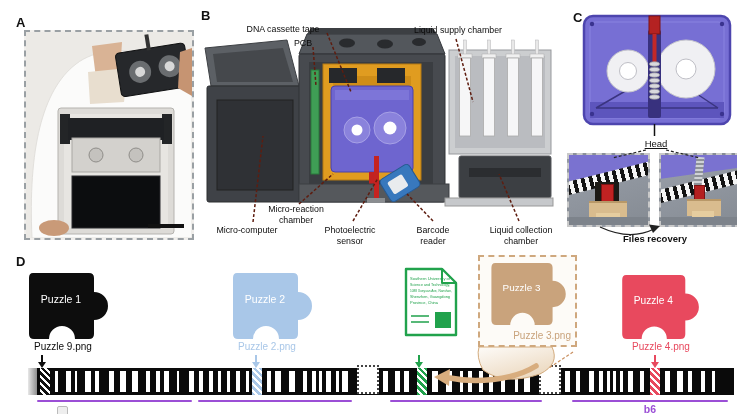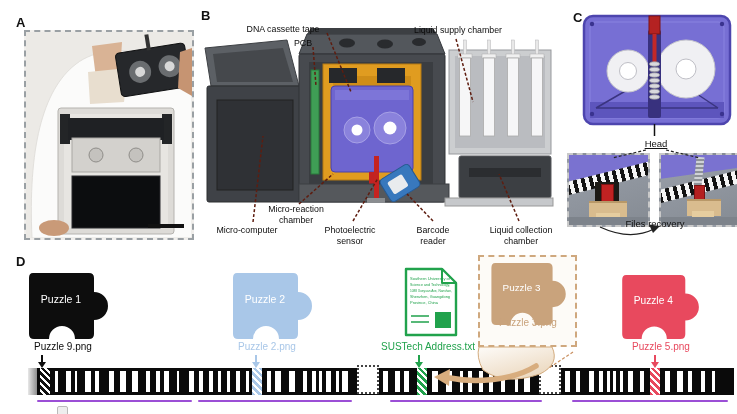--- a/index.html
+++ b/index.html
@@ -191,21 +191,21 @@
 
   <div class="subimg" style="left:659px;top:153px;width:78px;">
     <div style="left:-10px;top:-8px;width:100px;height:26px;background:#7a72d0;transform:rotate(-8deg);"></div>
     <div style="left:-12px;top:24px;width:110px;height:13px;background:repeating-linear-gradient(90deg,#131313 0 4px,#f5f5f5 4px 8px);transform:rotate(-14deg);"></div>
     <div style="left:34px;top:2px;width:8px;height:30px;background:repeating-linear-gradient(0deg,#cfd2d6 0 2px,#8e9298 2px 4px);transform:rotate(6deg);"></div>
     <div style="left:33px;top:30px;width:9px;height:17px;background:#b42020;border:1px solid #7d1212;"></div>
     <div style="left:26px;top:44px;width:34px;height:15px;background:#d9bc8e;border-top:2px solid #b89868;"></div>
     <div style="left:31px;top:56px;width:22px;height:9px;background:#e6cd9f;"></div>
     <div style="left:0;top:62px;width:78px;height:8px;background:#7d838b;"></div>
   </div>
-  <div class="headlbl" style="left:600px;top:218px;width:110px;">Files recovery</div>
+  <div class="headlbl" style="left:600px;top:233px;width:110px;font-weight:bold;">Files recovery</div>
 
   <div class="plabel" style="left:16px;top:254px;">D</div>
 
   <svg class="abs" style="left:28px;top:272px;" width="84" height="68" viewBox="0 0 84 68">
     <path d="M5,1 H61 Q66,1 66,6 V20 A14,14 0 0 1 66,48 V62 Q66,67 61,67 H47 A13,13 0 0 0 21,67 H6 Q1,67 1,62 V6 Q1,1 5,1 Z" fill="#0d0d0d"></path>
     <text x="33" y="31" text-anchor="middle" font-size="10.5" fill="#ffffff">Puzzle 1</text>
   </svg>
   <div class="fname" style="left: 20px; top: 341px; width: 86px; color: rgb(13, 13, 13);">Puzzle 9.png</div>
   <div class="arrow-stem" style="left: 41px; top: 355px; background: rgb(13, 13, 13);"></div>
   <div class="arrow-head" style="left: 38px; top: 362px; border-top-color: rgb(13, 13, 13);"></div>
@@ -222,36 +222,35 @@
     <path d="M3,3 H39 L53,17 V69 H3 Z" fill="#ffffff" stroke="#21a24c" stroke-width="2.4" stroke-linejoin="round"></path>
     <path d="M39,3 V17 H53 Z" fill="#ffffff" stroke="#21a24c" stroke-width="2" stroke-linejoin="round"></path>
     <text class="doc-line" x="7" y="14" textLength="40" lengthAdjust="spacingAndGlyphs">Southern University of</text>
     <text class="doc-line" x="7" y="20" textLength="40" lengthAdjust="spacingAndGlyphs">Science and Technology,</text>
     <text class="doc-line" x="7" y="26" textLength="42" lengthAdjust="spacingAndGlyphs">1088 Xueyuan Ave, Nanshan,</text>
     <text class="doc-line" x="7" y="32" textLength="40" lengthAdjust="spacingAndGlyphs">Shenzhen, Guangdong</text>
     <text class="doc-line" x="7" y="38" textLength="28" lengthAdjust="spacingAndGlyphs">Province, China</text>
     <path d="M8,50 H26 M8,56 H26" stroke="#21a24c" stroke-width="1.4"></path>
     <rect x="32" y="46" width="16" height="16" fill="#21a24c"></rect>
   </svg>
-  <div class="fname" style="left: 363px; top: 341px; width: 130px; color: rgb(33, 162, 76);">SUSTech Address.txt</div>
   <div class="arrow-stem" style="left: 418px; top: 355px; background: rgb(33, 162, 76);"></div>
   <div class="arrow-head" style="left: 415px; top: 362px; border-top-color: rgb(33, 162, 76);"></div>
 
   <div class="ghost-box"></div>
   <svg class="abs" style="left:489px;top:262px;" width="82" height="64" viewBox="0 0 84 68">
     <path d="M5,1 H61 Q66,1 66,6 V20 A14,14 0 0 1 66,48 V62 Q66,67 61,67 H47 A13,13 0 0 0 21,67 H6 Q1,67 1,62 V6 Q1,1 5,1 Z" fill="#c9a37c"></path>
     <text x="33" y="31" text-anchor="middle" font-size="10.5" fill="#ffffff">Puzzle 3</text>
   </svg>
-  <div class="fname" style="left: 485px; top: 317px; width: 86px; color: rgb(201, 163, 124);">Puzzle 3.png</div>
+  <div class="fname" style="left: 485px; top: 330px; width: 86px; color: rgb(201, 163, 124); text-align: right;">Puzzle 3.png</div>
 
   <svg class="abs" style="left:620px;top:274px;" width="84" height="66" viewBox="0 0 84 68">
     <path d="M5,1 H61 Q66,1 66,6 V20 A14,14 0 0 1 66,48 V62 Q66,67 61,67 H47 A13,13 0 0 0 21,67 H6 Q1,67 1,62 V6 Q1,1 5,1 Z" fill="#e8495e"></path>
     <text x="33" y="31" text-anchor="middle" font-size="10.5" fill="#ffffff">Puzzle 4</text>
   </svg>
-  <div class="fname" style="left: 618px; top: 341px; width: 86px; color: rgb(232, 73, 94);">Puzzle 5.png</div>
+  <div class="fname" style="left: 618px; top: 341px; width: 86px; color: rgb(232, 73, 94);">Puzzle 4.png</div>
   <div class="arrow-stem" style="left: 654px; top: 355px; background: rgb(232, 73, 94);"></div>
   <div class="arrow-head" style="left: 651px; top: 362px; border-top-color: rgb(232, 73, 94);"></div>
 
   <div id="tape-strip">
     <div style="position:absolute;left:0;top:0;width:9px;height:27px;background:linear-gradient(90deg,#e8e8e8,#8f8f8f);"></div>
   <div class="tbar" style="left: 27px; width: 3px;"></div>
       <div class="tbar" style="left: 38px; width: 5px;"></div>
       <div class="tbar" style="left: 47px; width: 2px;"></div>
       <div class="tbar" style="left: 57px; width: 6px;"></div>
       <div class="tbar" style="left: 67px; width: 4px;"></div>
@@ -309,20 +308,21 @@
       <div class="tmark" style="left: 389px; background: repeating-linear-gradient(45deg, rgb(33, 162, 76) 0px, rgb(33, 162, 76) 2.6px, rgb(255, 255, 255) 2.6px, rgb(255, 255, 255) 4.8px);"></div>
       <div class="tmark" style="left: 622px; background: repeating-linear-gradient(45deg, rgb(232, 73, 94) 0px, rgb(232, 73, 94) 2.6px, rgb(255, 255, 255) 2.6px, rgb(255, 255, 255) 4.8px);"></div>
       <div class="tgap" style="left: 329px; width: 22px;"></div>
       <div class="tgap" style="left: 511px; width: 22px;"></div>
     </div>
   <div id="tape-meta">
       <div class="tline" style="left: 9px; width: 155px; background: rgb(155, 79, 214);"></div>
       <div class="tline" style="left: 170px; width: 154px; background: rgb(155, 79, 214);"></div>
       <div class="tline" style="left: 362px; width: 152px; background: rgb(155, 79, 214);"></div>
       <div class="tline" style="left: 544px; width: 156px; background: rgb(155, 79, 214);"></div>
+      <div class="tlabel" style="left: 544px; width: 156px; color: rgb(155, 79, 214);">b6</div>
     </div>
   <div class="abs" style="left:57px;top:406px;width:9px;height:8px;border:1px solid #bbb;border-radius:2px;background:#eee;"></div>
 
   <svg class="abs" style="left:0;top:0;pointer-events:none;" width="737" height="414" viewBox="0 0 737 414">
     <defs>
       <linearGradient id="curlGrad" x1="0" y1="0" x2="0.6" y2="1">
         <stop offset="0" stop-color="#fdfbf8"></stop>
           <stop offset="1" stop-color="#ecd9c0"></stop>
       </linearGradient>
     </defs>

